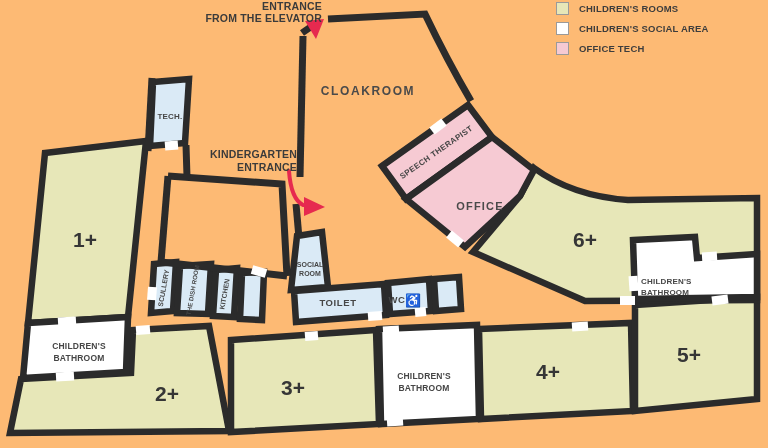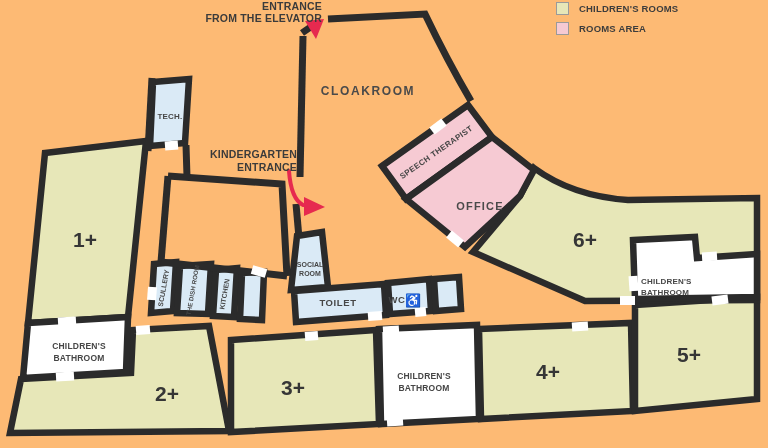--- a/index.html
+++ b/index.html
@@ -156,18 +156,22 @@
       <text class="lbl" x="641" y="295" text-anchor="start" style="font-size:8px">BATHROOM</text>
     </g>
   </svg>
 
   <div class="legend">
     <div class="legend-item">
       <span class="legend-swatch sw-0"></span>
       <span class="legend-label">CHILDREN'S ROOMS</span>
     </div>
     <div class="legend-item">
+      <span class="legend-swatch sw-1"></span>
+      <span class="legend-label">CHILDREN'S SOCIAL AREA</span>
+    </div>
+    <div class="legend-item">
       <span class="legend-swatch sw-3"></span>
-      <span class="legend-label">ROOMS AREA</span>
+      <span class="legend-label">OFFICE TECH</span>
     </div>
   </div>
 
 </div>
 
 </body></html>

